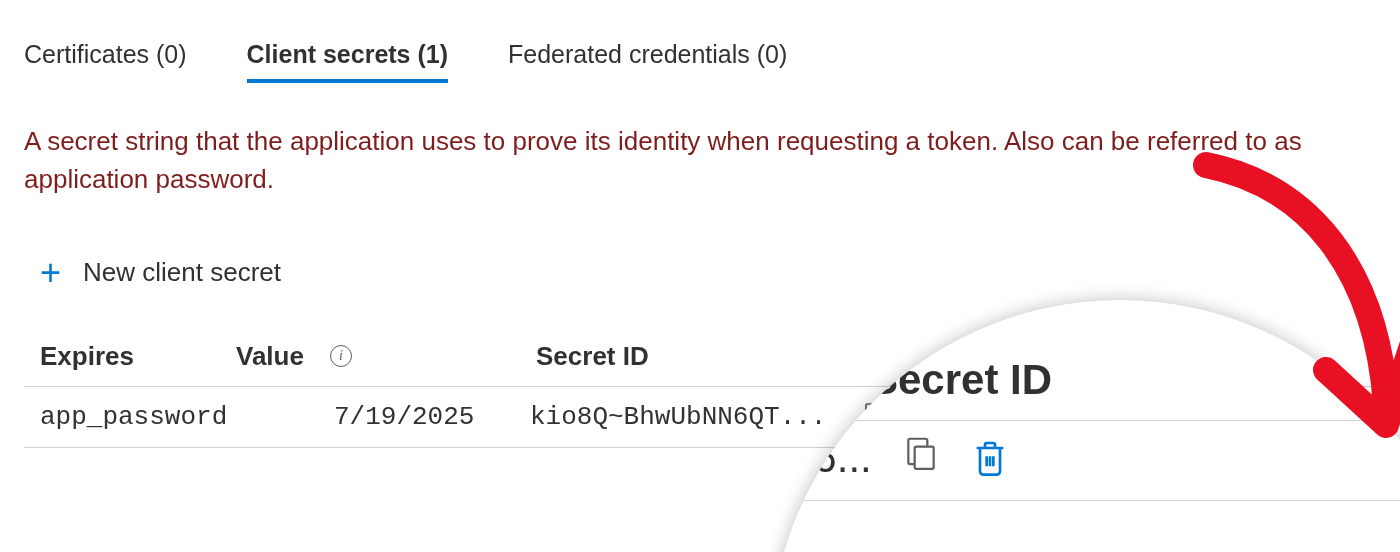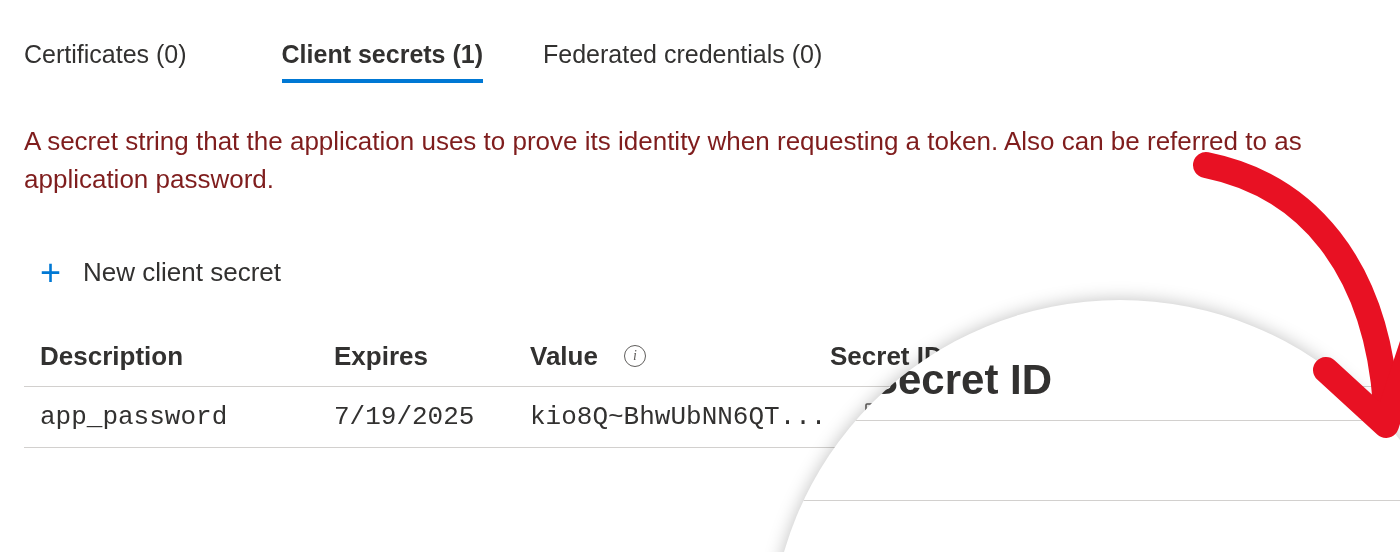--- a/index.html
+++ b/index.html
@@ -23,21 +23,20 @@
     font-size: 25px;
     margin-bottom: 40px;
   }
   .tab {
     padding-bottom: 10px;
     cursor: pointer;
   }
   .tab.active {
     font-weight: 600;
     border-bottom: 4px solid #0078d4;
-    margin-left: 35px;
   }
   .description {
     font-size: 26px;
     line-height: 1.46;
     margin-bottom: 56px;
     color: #7f1d1d;
   }
   .new-button {
     display: inline-flex;
     align-items: center;
@@ -138,21 +137,20 @@
 
   <div class="description">A secret string that the application uses to prove its identity when requesting a token. Also can be referred to as application password.</div>
 
   <div class="new-button">
     <span class="plus">+</span>
     <span>New client secret</span>
   </div>
 
   <div class="table">
     <div class="thead">
-      <div class="col-desc">Description</div>
       <div class="col-exp">Expires</div>
       <div class="col-val">
         <span>Value</span>
         <span class="info-circle">i</span>
       </div>
       <div class="col-sid">Secret ID</div>
       <div class="col-act"></div>
     </div>
 
     <div class="trow">
@@ -174,20 +172,39 @@
         
       </div>
     </div>
   </div>
 </div>
 
 <div class="zoom-overlay">
   <div class="zoom-circle">
     <div style="position:absolute; top:56px; left:100px; font-size:42px; font-weight:600;">Secret ID</div>
     <div style="position:absolute; top:120px; left:0; right:0; height:1px; background:#d2d0ce;"></div>
+    <div style="position:absolute; top:134px; left:20px; display:flex; align-items:center; gap:30px; font-size:42px;">
+      <span>e6...</span>
+      <span>
+        <svg width="38" height="38" viewBox="0 0 24 24" fill="none" stroke="#605e5c" stroke-width="1.4">
+          <rect x="8" y="8" width="12" height="14" rx="1"></rect>
+          <path d="M16 8 V4 a1 1 0 0 0 -1 -1 H5 a1 1 0 0 0 -1 1 v14 a1 1 0 0 0 1 1 h3"></path>
+        </svg>
+      </span>
+      <span class="delete-icon">
+        <svg width="40" height="42" viewBox="0 0 24 24" fill="none" stroke="#0078d4" stroke-width="1.6">
+          <path d="M4 6h16"></path>
+          <path d="M9 6V4a1 1 0 0 1 1-1h4a1 1 0 0 1 1 1v2"></path>
+          <path d="M6 6v14a2 2 0 0 0 2 2h8a2 2 0 0 0 2-2V6"></path>
+          <path d="M10 11v6"></path>
+          <path d="M12 11v6"></path>
+          <path d="M14 11v6"></path>
+        </svg>
+      </span>
+    </div>
     <div style="position:absolute; top:200px; left:0; right:0; height:1px; background:#d2d0ce;"></div>
   </div>
 
   <svg class="arrow-annotation" viewBox="0 0 400 400">
     <path d="M 180 40 C 280 60, 350 140, 360 280" stroke="#e81123" stroke-width="26" fill="none" stroke-linecap="round"></path>
     <path d="M 300 245 L 360 300 L 388 215" stroke="#e81123" stroke-width="26" fill="none" stroke-linecap="round" stroke-linejoin="round"></path>
   </svg>
 </div>
 
 </body></html>

